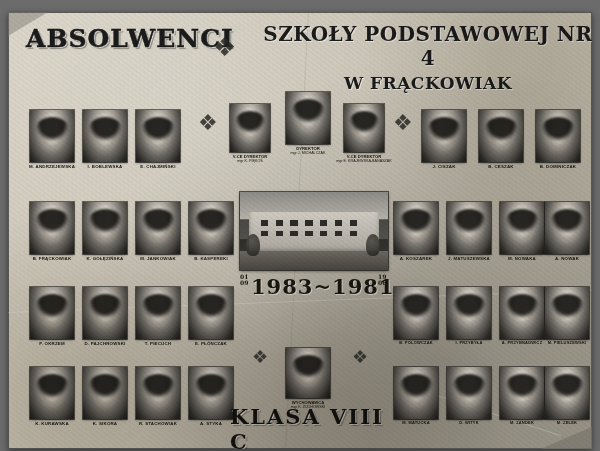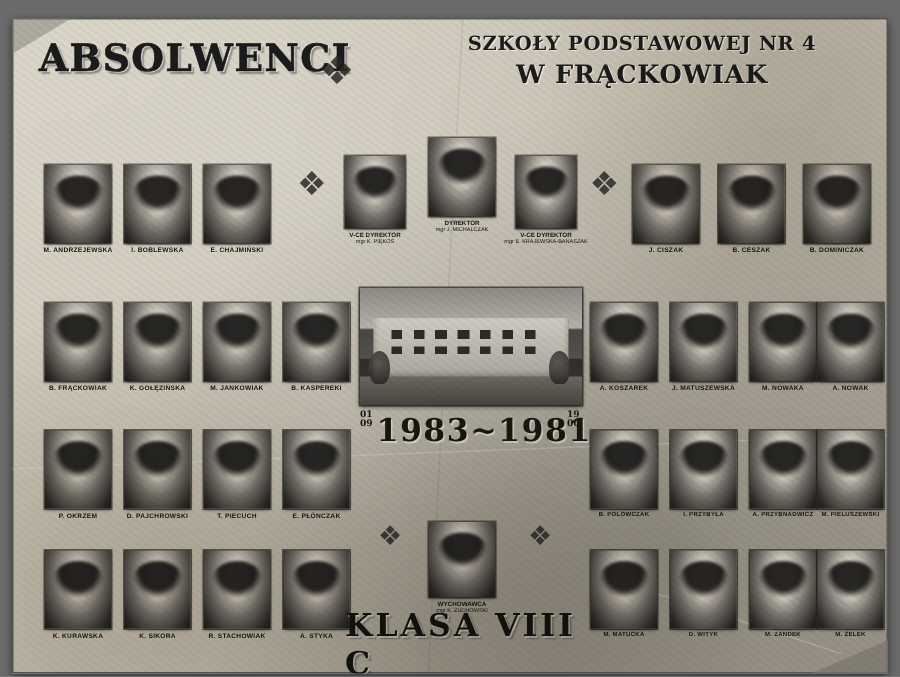--- a/index.html
+++ b/index.html
@@ -37,21 +37,21 @@
     position:absolute;left:18px;top:4px;
     font-family:"DejaVu Serif",serif;font-weight:bold;font-size:25px;letter-spacing:1px;
     color:#1b1b1b;
     text-shadow:1px 1px 0 rgba(255,255,255,.55), 2px 2px 1px rgba(0,0,0,.35);
     -webkit-text-stroke:0.4px #111;
   }
   .hdr-right{
     position:absolute;left:255px;top:2px;width:330px;text-align:center;
     font-family:"DejaVu Serif",serif;font-weight:bold;color:#1b1b1b;
   }
-  .hdr-right .l1{font-size:13px;letter-spacing:.5px;text-shadow:1px 1px 0 rgba(255,255,255,.5);}
+  .hdr-right .l1{font-size:20px;letter-spacing:.5px;text-shadow:1px 1px 0 rgba(255,255,255,.5);}
   .hdr-right .l2{font-size:17px;letter-spacing:.5px;margin-top:3px;text-shadow:1px 1px 0 rgba(255,255,255,.5);}
 
   .ornament{position:absolute;color:#2a2a26;font-size:20px;line-height:1;opacity:.85;}
 
   
   .portrait{position:absolute;}
   .photo{
     width:100%;height:100%;
     background:
       radial-gradient(ellipse at 50% 32%, #e8e4dc 0 16%, #b9b4ab 30%, #6d6a64 58%, #2e2c29 86%, #1a1917 100%),

